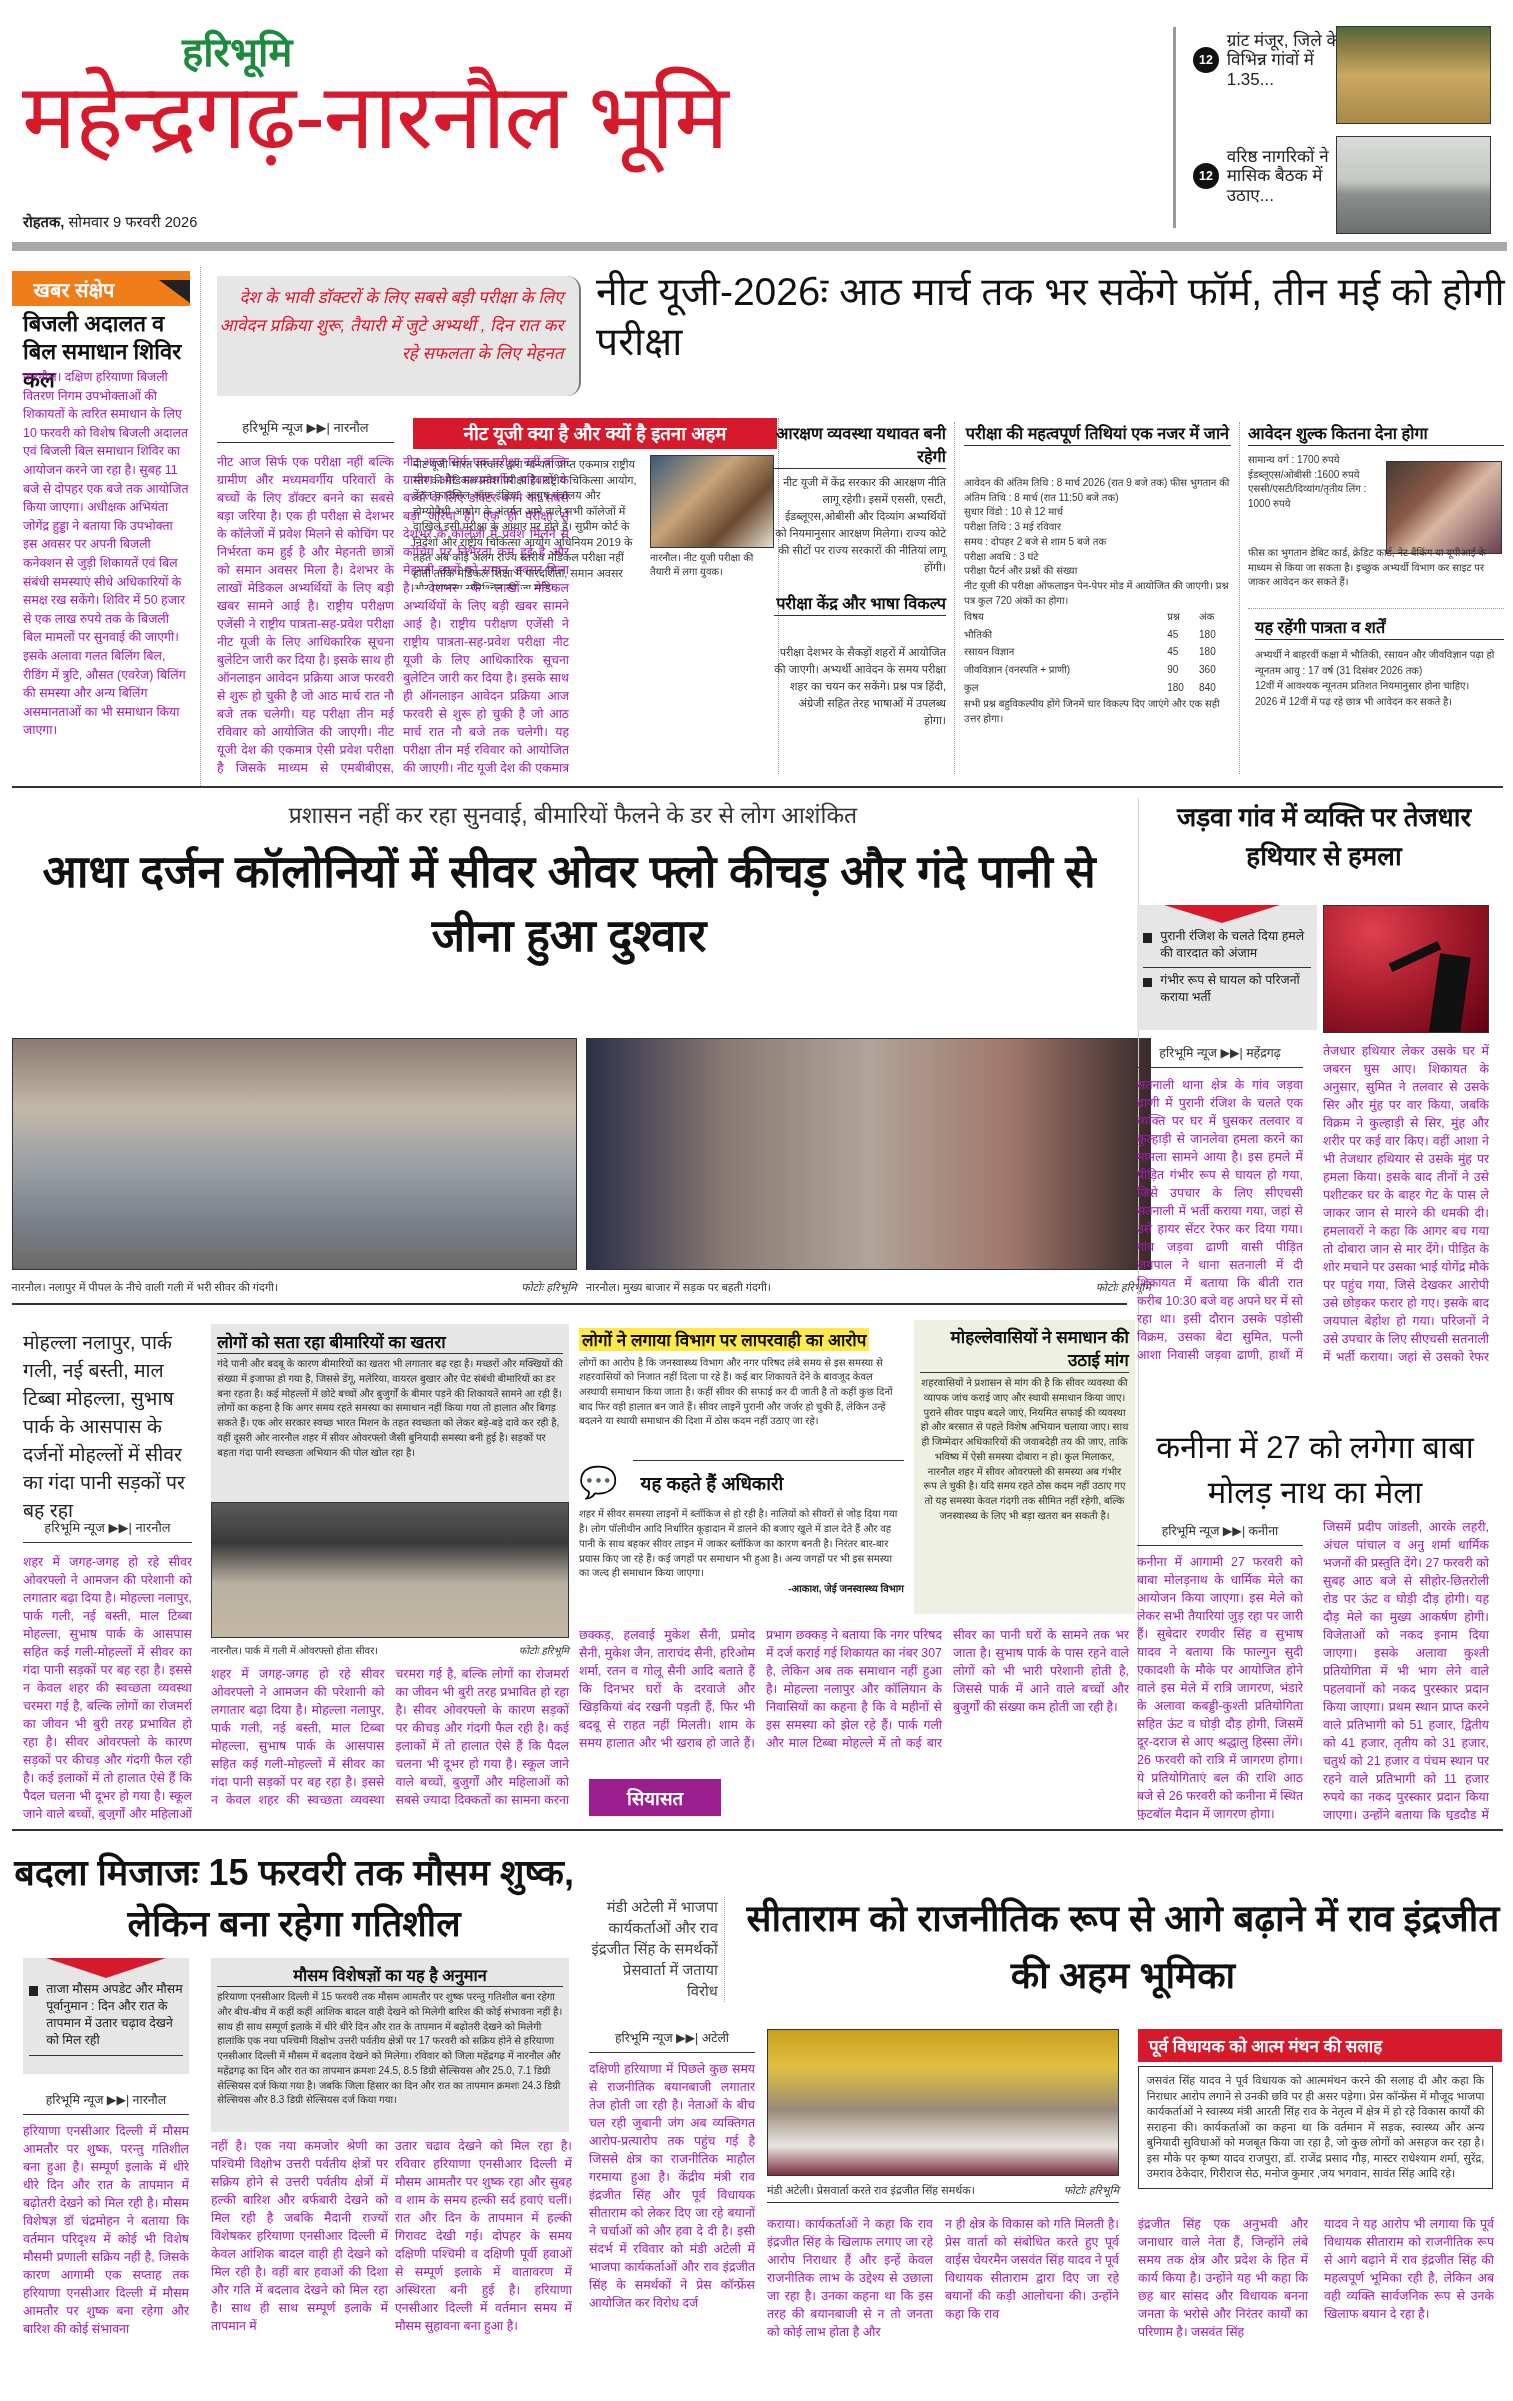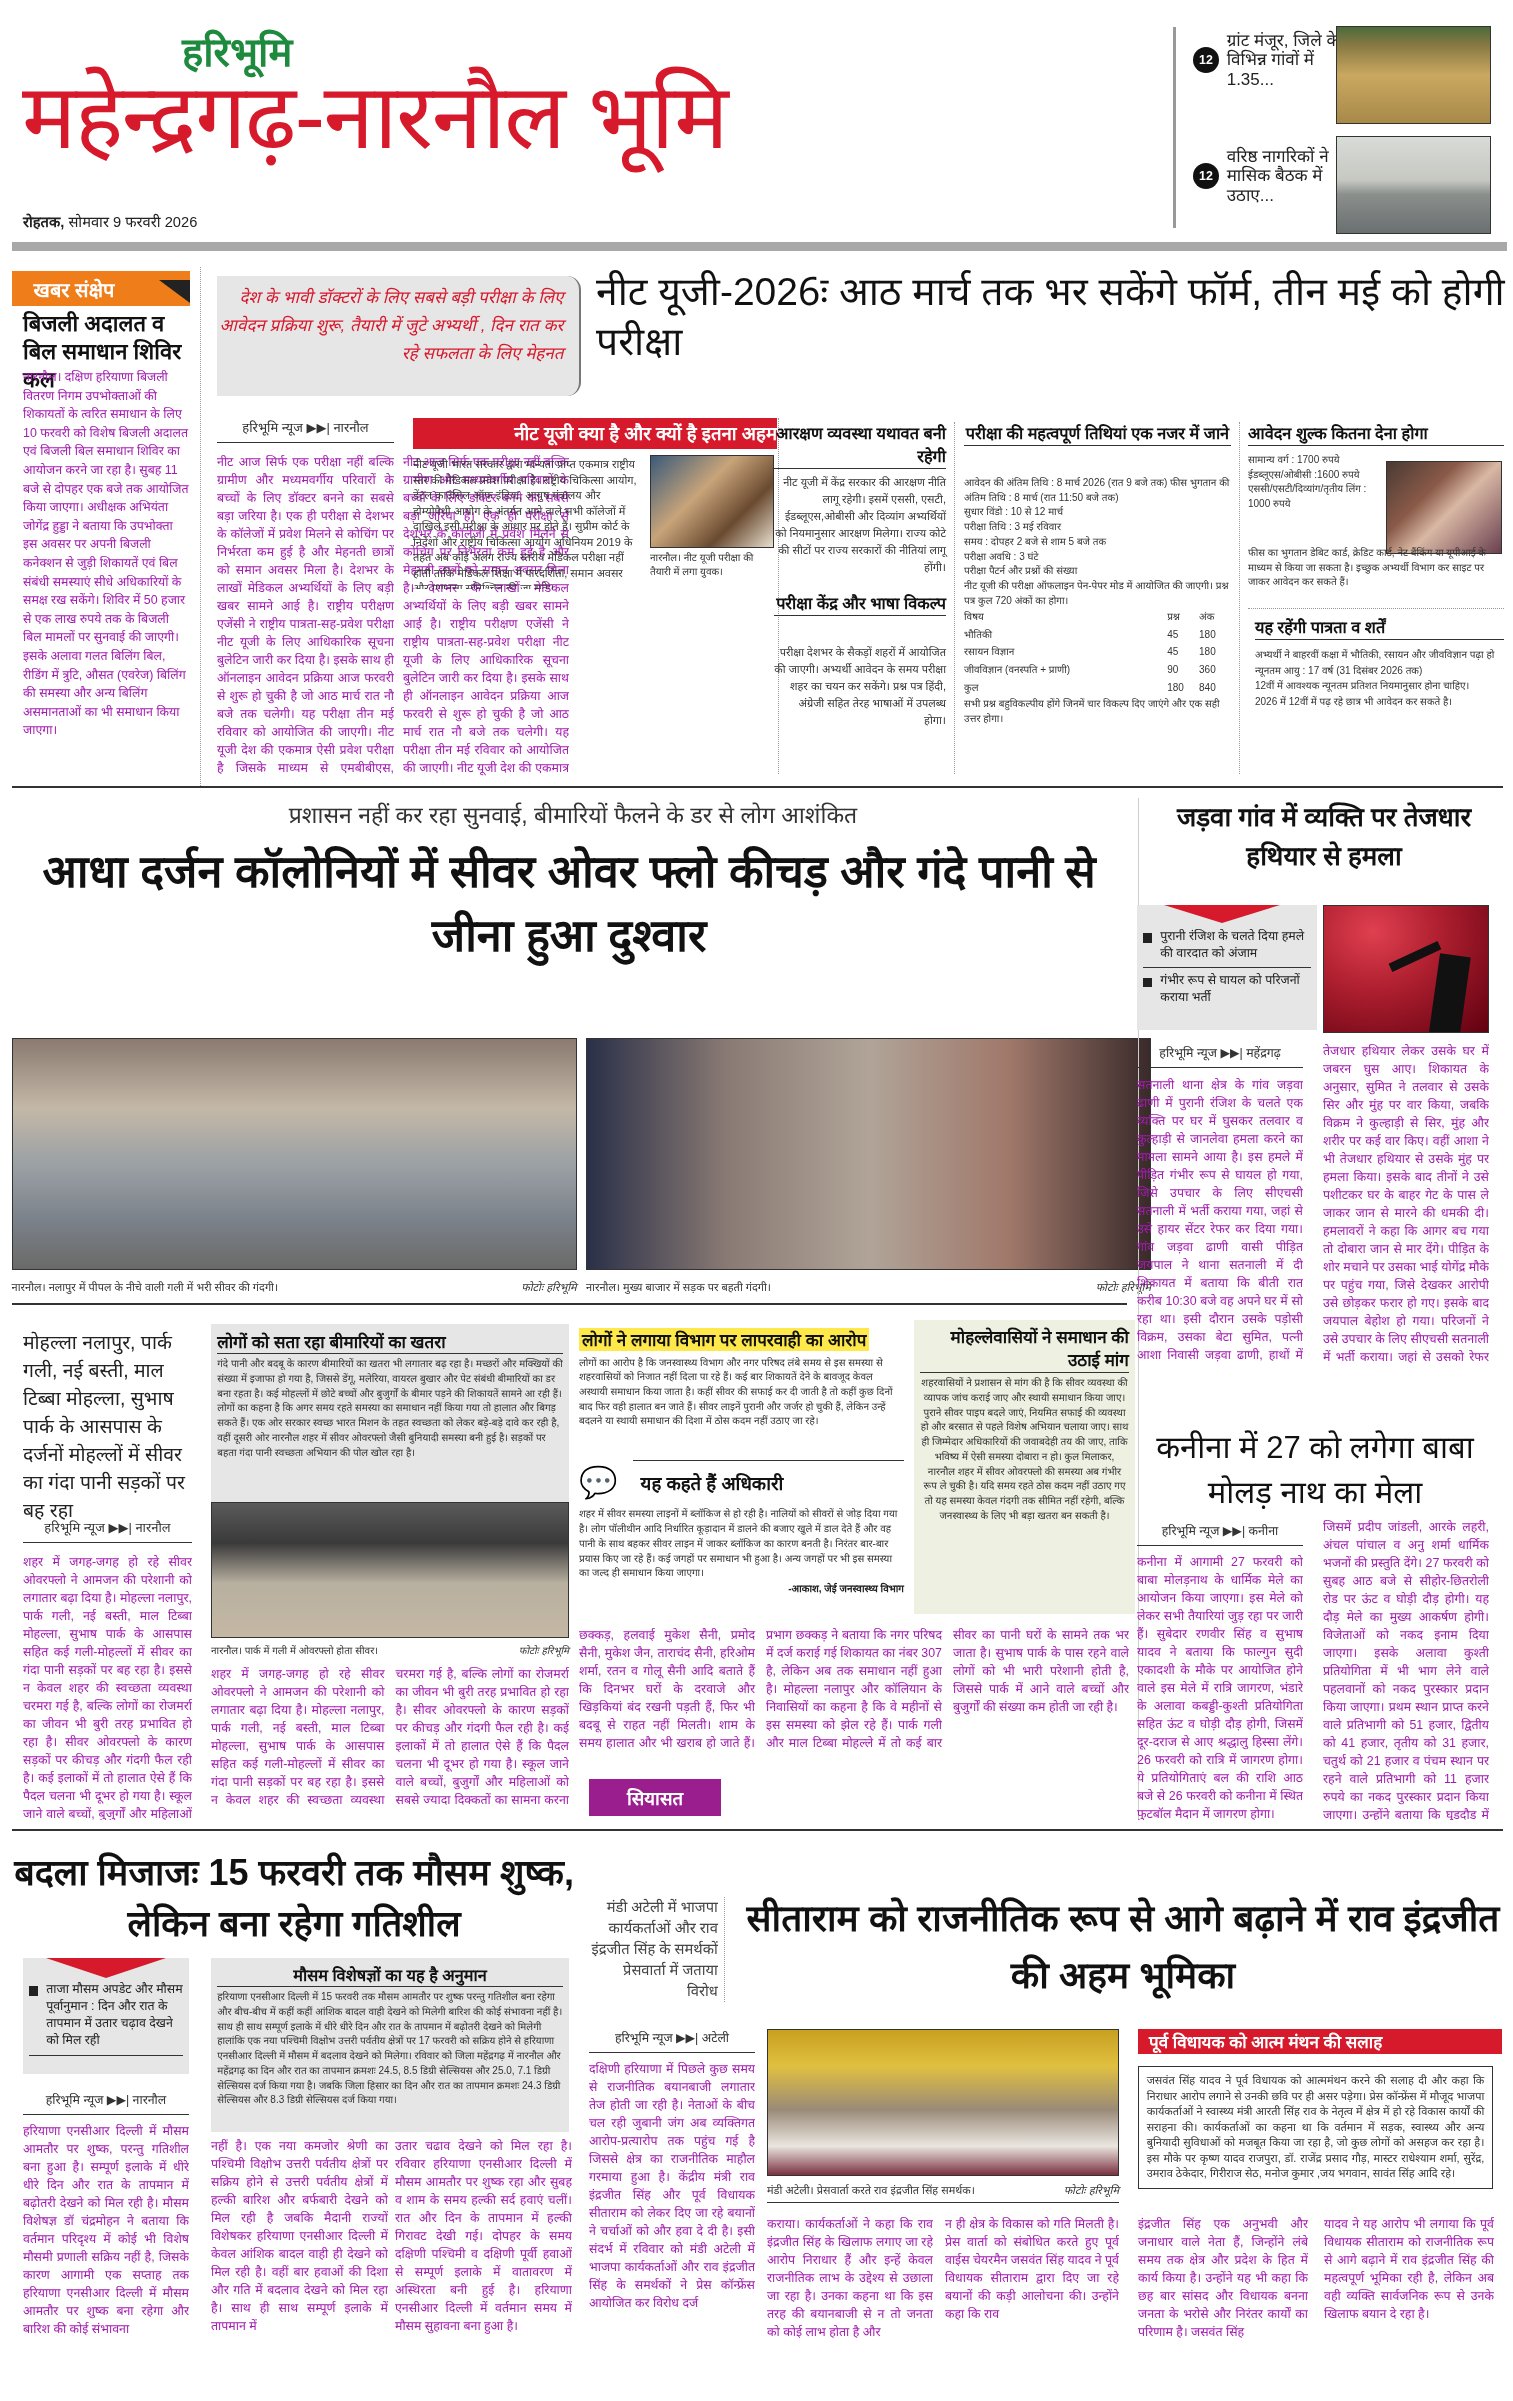--- a/index.html
+++ b/index.html
@@ -50,21 +50,21 @@
 <div class="abs txt" style="left:23px;top:368px;width:166px;font-size:12.4px;line-height:18.6px;height:457px;overflow:hidden;text-align:left">नारनौल। दक्षिण हरियाणा बिजली वितरण निगम उपभोक्ताओं की शिकायतों के त्वरित समाधान के लिए 10 फरवरी को विशेष बिजली अदालत एवं बिजली बिल समाधान शिविर का आयोजन करने जा रहा है। सुबह 11 बजे से दोपहर एक बजे तक आयोजित किया जाएगा। अधीक्षक अभियंता जोगेंद्र हुड्डा ने बताया कि उपभोक्ता इस अवसर पर अपनी बिजली कनेक्शन से जुड़ी शिकायतें एवं बिल संबंधी समस्याएं सीधे अधिकारियों के समक्ष रख सकेंगे। शिविर में 50 हजार से एक लाख रुपये तक के बिजली बिल मामलों पर सुनवाई की जाएगी। इसके अलावा गलत बिलिंग बिल, रीडिंग में त्रुटि, औसत (एवरेज) बिलिंग की समस्या और अन्य बिलिंग असमानताओं का भी समाधान किया जाएगा।</div>
 <div class="dotv" style="left:200px;top:267px;height:519px"></div>
 
 <div class="abs box-grey" style="left:217px;top:276px;width:364px;height:120px;border-right:2.3px solid #777;border-radius:0 14px 14px 0;padding:7.7px 15.5px 0 0;text-align:right;color:#d7192c;font-size:17px;line-height:28px;font-style:italic">देश के भावी डॉक्टरों के लिए सबसे बड़ी परीक्षा के लिए आवेदन प्रक्रिया शुरू, तैयारी में जुटे अभ्यर्थी , दिन रात कर रहे सफलता के लिए मेहनत</div>
 <div class="abs bold-head" style="left:596px;top:267px;width:914px;font-size:39px;line-height:50px;font-weight:normal;color:#111">नीट यूजी-2026ः आठ मार्च तक भर सकेंगे फॉर्म, तीन मई को होगी परीक्षा</div>
 
 <div class="abs byline" style="left:217px;top:418px;width:177px">हरिभूमि न्यूज ▶▶| नारनौल</div>
 <div class="abs txt" style="left:217px;top:453px;width:177px;height:325px;overflow:hidden;font-size:12.4px;line-height:18px">नीट आज सिर्फ एक परीक्षा नहीं बल्कि ग्रामीण और मध्यमवर्गीय परिवारों के बच्चों के लिए डॉक्टर बनने का सबसे बड़ा जरिया है। एक ही परीक्षा से देशभर के कॉलेजों में प्रवेश मिलने से कोचिंग पर निर्भरता कम हुई है और मेहनती छात्रों को समान अवसर मिला है। देशभर के लाखों मेडिकल अभ्यर्थियों के लिए बड़ी खबर सामने आई है। राष्ट्रीय परीक्षण एजेंसी ने राष्ट्रीय पात्रता-सह-प्रवेश परीक्षा नीट यूजी के लिए आधिकारिक सूचना बुलेटिन जारी कर दिया है। इसके साथ ही ऑनलाइन आवेदन प्रक्रिया आज फरवरी से शुरू हो चुकी है जो आठ मार्च रात नौ बजे तक चलेगी। यह परीक्षा तीन मई रविवार को आयोजित की जाएगी। नीट यूजी देश की एकमात्र ऐसी प्रवेश परीक्षा है जिसके माध्यम से एमबीबीएस, बीडीएस, बीएएमएस, बीयूएमएस, बीएसएमएस, बीएचएमएस और बीएससी नर्सिंग जैसे प्रतिष्ठित मेडिकल और आयुष पाठ्यक्रमों में दाखिला मिलता है। हर साल की तरह इस बार भी परीक्षा को लेकर छात्रों और अभिभावकों में जबरदस्त उत्साह देखा जा रहा है।</div>
 <div class="abs txt" style="left:403px;top:453px;width:166px;height:325px;overflow:hidden;font-size:12.4px;line-height:18px">नीट आज सिर्फ एक परीक्षा नहीं बल्कि ग्रामीण और मध्यमवर्गीय परिवारों के बच्चों के लिए डॉक्टर बनने का सबसे बड़ा जरिया है। एक ही परीक्षा से देशभर के कॉलेजों में प्रवेश मिलने से कोचिंग पर निर्भरता कम हुई है और मेहनती छात्रों को समान अवसर मिला है। देशभर के लाखों मेडिकल अभ्यर्थियों के लिए बड़ी खबर सामने आई है। राष्ट्रीय परीक्षण एजेंसी ने राष्ट्रीय पात्रता-सह-प्रवेश परीक्षा नीट यूजी के लिए आधिकारिक सूचना बुलेटिन जारी कर दिया है। इसके साथ ही ऑनलाइन आवेदन प्रक्रिया आज फरवरी से शुरू हो चुकी है जो आठ मार्च रात नौ बजे तक चलेगी। यह परीक्षा तीन मई रविवार को आयोजित की जाएगी। नीट यूजी देश की एकमात्र ऐसी प्रवेश परीक्षा है जिसके माध्यम से एमबीबीएस, बीडीएस, बीएएमएस, बीयूएमएस, बीएसएमएस, बीएचएमएस और बीएससी नर्सिंग जैसे प्रतिष्ठित मेडिकल और आयुष पाठ्यक्रमों में दाखिला मिलता है। हर साल की तरह इस बार भी परीक्षा को लेकर छात्रों और अभिभावकों में जबरदस्त उत्साह देखा जा रहा है।</div>
 
-<div class="abs" style="left:413px;top:418px;width:364px;height:31px;background:#d7192c;color:#fff;font-weight:bold;font-size:18.6px;text-align:right;line-height:31px">नीट यूजी क्या है और क्यों है इतना अहम</div>
+<div class="abs" style="left:413px;top:418px;width:364px;height:31px;background:#d7192c;color:#fff;font-weight:bold;font-size:18.6px;text-align:center;line-height:31px">नीट यूजी क्या है और क्यों है इतना अहम</div>
 <div class="abs txt-sm" style="left:413px;top:457px;width:228px;height:132px;overflow:hidden;font-size:11px;line-height:15.5px">नीट यूजी भारत सरकार द्वारा मान्यता प्राप्त एकमात्र राष्ट्रीय स्तर की मेडिकल प्रवेश परीक्षा है। राष्ट्रीय चिकित्सा आयोग, डेंटल काउंसिल ऑफ इंडिया, आयुष मंत्रालय और होम्योपैथी आयोग के अंतर्गत आने वाले सभी कॉलेजों में दाखिले इसी परीक्षा के आधार पर होते हैं। सुप्रीम कोर्ट के निर्देशों और राष्ट्रीय चिकित्सा आयोग अधिनियम 2019 के तहत अब कोई अलग राज्य स्तरीय मेडिकल परीक्षा नहीं होती ताकि मेडिकल शिक्षा में पारदर्शिता, समान अवसर और गुणवत्ता सुनिश्चित की जा सके।</div>
 <div class="photo" style="left:650px;top:455px;width:124px;height:93px;background:linear-gradient(135deg,#3a5a7a 0%,#c8a47a 40%,#6a4a30 70%,#e8e0d0 100%)"></div>
 <div class="abs txt-sm" style="left:650px;top:551px;width:124px;font-size:10px;line-height:14px">नारनौल। नीट यूजी परीक्षा की तैयारी में लगा युवक।</div>
 <div class="dotv" style="left:778px;top:418px;height:356px"></div>
 
 <div class="abs bold-head" style="left:774px;top:422px;width:172px;text-align:right;font-size:16.3px;line-height:23px;border-bottom:1.5px solid #333">आरक्षण व्यवस्था यथावत बनी रहेगी</div>
 <div class="abs txt-sm" style="left:774px;top:474px;width:172px;text-align:right;font-size:11px;line-height:17px">नीट यूजी में केंद्र सरकार की आरक्षण नीति लागू रहेगी। इसमें एससी, एसटी, ईडब्लूएस,ओबीसी और दिव्यांग अभ्यर्थियों को नियमानुसार आरक्षण मिलेगा। राज्य कोटे की सीटों पर राज्य सरकारों की नीतियां लागू होंगी।</div>
 <div class="abs bold-head" style="left:774px;top:592px;width:172px;text-align:right;font-size:16.3px;line-height:23px;border-bottom:1.5px solid #333">परीक्षा केंद्र और भाषा विकल्प</div>
 <div class="abs txt-sm" style="left:774px;top:644px;width:172px;text-align:right;font-size:11px;line-height:17px">परीक्षा देशभर के सैकड़ों शहरों में आयोजित की जाएगी। अभ्यर्थी आवेदन के समय परीक्षा शहर का चयन कर सकेंगे। प्रश्न पत्र हिंदी, अंग्रेजी सहित तेरह भाषाओं में उपलब्ध होगा।</div>
 <div class="dotv" style="left:954px;top:422px;height:352px"></div>
@@ -235,17 +235,17 @@
 <div class="abs txt" style="left:589px;top:2060px;width:166px;height:333px;overflow:hidden;font-size:12.4px;line-height:18px">दक्षिणी हरियाणा में पिछले कुछ समय से राजनीतिक बयानबाजी लगातार तेज होती जा रही है। नेताओं के बीच चल रही जुबानी जंग अब व्यक्तिगत आरोप-प्रत्यारोप तक पहुंच गई है जिससे क्षेत्र का राजनीतिक माहौल गरमाया हुआ है। केंद्रीय मंत्री राव इंद्रजीत सिंह और पूर्व विधायक सीताराम को लेकर दिए जा रहे बयानों ने चर्चाओं को और हवा दे दी है। इसी संदर्भ में रविवार को मंडी अटेली में भाजपा कार्यकर्ताओं और राव इंद्रजीत सिंह के समर्थकों ने प्रेस कॉन्फ्रेंस आयोजित कर विरोध दर्ज</div>
 
 <div class="photo" style="left:767px;top:2029px;width:352px;height:147px;background:linear-gradient(180deg,#c8a020 0%,#e0c040 25%,#9a8a78 55%,#eae6e0 80%,#7a3040 100%)"></div>
 <div class="abs caption" style="left:767px;top:2182px;width:352px;font-size:11px;border-bottom:1.5px solid #333;padding-bottom:4.6px">
   <span>मंडी अटेली। प्रेसवार्ता करते राव इंद्रजीत सिंह समर्थक।</span>
     <i>फोटोः हरिभूमि</i>
 </div>
 <div class="abs txt" style="left:767px;top:2215px;width:166px;height:178px;overflow:hidden;font-size:12.4px;line-height:18px">कराया। कार्यकर्ताओं ने कहा कि राव इंद्रजीत सिंह के खिलाफ लगाए जा रहे आरोप निराधार हैं और इन्हें केवल राजनीतिक लाभ के उद्देश्य से उछाला जा रहा है। उनका कहना था कि इस तरह की बयानबाजी से न तो जनता को कोई लाभ होता है और</div>
 <div class="abs txt" style="left:945px;top:2215px;width:174px;height:178px;overflow:hidden;font-size:12.4px;line-height:18px">न ही क्षेत्र के विकास को गति मिलती है। प्रेस वार्ता को संबोधित करते हुए पूर्व वाईस चेयरमैन जसवंत सिंह यादव ने पूर्व विधायक सीताराम द्वारा दिए जा रहे बयानों की कड़ी आलोचना की। उन्होंने कहा कि राव</div>
 
-<div class="abs" style="left:1138px;top:2029px;width:364px;height:25px;background:#d7192c;color:#fff;font-weight:bold;font-size:17px;display:flex;align-items:center;padding-left:11px">पूर्व विधायक को आत्म मंथन की सलाह</div>
+<div class="abs" style="left:1138px;top:2029px;width:364px;height:33px;background:#d7192c;color:#fff;font-weight:bold;font-size:17px;display:flex;align-items:center;padding-left:11px">पूर्व विधायक को आत्म मंथन की सलाह</div>
 <div class="abs" style="left:1138px;top:2066px;width:355px;border:1.5px solid #333;padding:6.2px 7.7px;font-size:11px;line-height:15.5px;color:#333;text-align:justify">जसवंत सिंह यादव ने पूर्व विधायक को आत्ममंथन करने की सलाह दी और कहा कि निराधार आरोप लगाने से उनकी छवि पर ही असर पड़ेगा। प्रेस कॉन्फ्रेंस में मौजूद भाजपा कार्यकर्ताओं ने स्वास्थ्य मंत्री आरती सिंह राव के नेतृत्व में क्षेत्र में हो रहे विकास कार्यों की सराहना की। कार्यकर्ताओं का कहना था कि वर्तमान में सड़क, स्वास्थ्य और अन्य बुनियादी सुविधाओं को मजबूत किया जा रहा है, जो कुछ लोगों को असहज कर रहा है। इस मौके पर कृष्ण यादव राजपुरा, डॉ. राजेंद्र प्रसाद गौड़, मास्टर राधेश्याम शर्मा, सुरेंद्र, उमराव ठेकेदार, गिरीराज सेठ, मनोज कुमार ,जय भगवान, सावंत सिंह आदि रहे।</div>
 <div class="abs txt" style="left:1138px;top:2215px;width:170px;height:178px;overflow:hidden;font-size:12.4px;line-height:18px">इंद्रजीत सिंह एक अनुभवी और जनाधार वाले नेता हैं, जिन्होंने लंबे समय तक क्षेत्र और प्रदेश के हित में कार्य किया है। उन्होंने यह भी कहा कि छह बार सांसद और विधायक बनना जनता के भरोसे और निरंतर कार्यों का परिणाम है। जसवंत सिंह</div>
 <div class="abs txt" style="left:1324px;top:2215px;width:170px;height:178px;overflow:hidden;font-size:12.4px;line-height:18px">यादव ने यह आरोप भी लगाया कि पूर्व विधायक सीताराम को राजनीतिक रूप से आगे बढ़ाने में राव इंद्रजीत सिंह की महत्वपूर्ण भूमिका रही है, लेकिन अब वही व्यक्ति सार्वजनिक रूप से उनके खिलाफ बयान दे रहा है।</div>
 
 
 </body></html>

